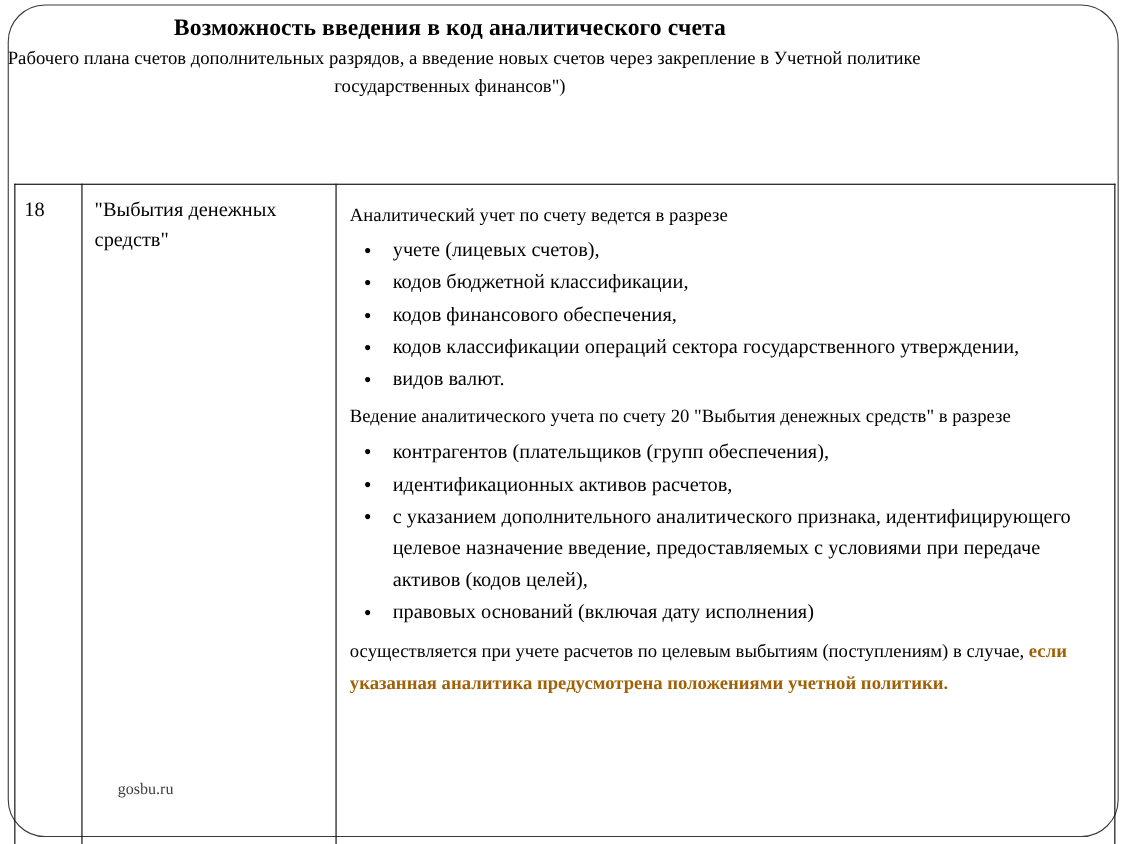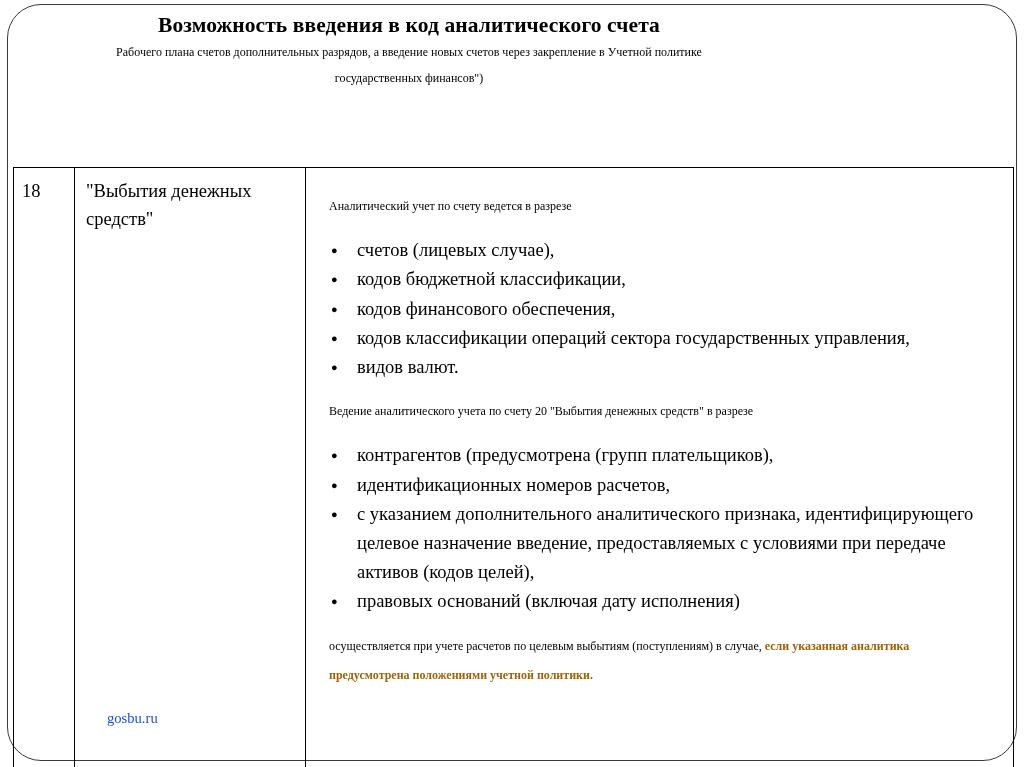--- a/index.html
+++ b/index.html
@@ -37,21 +37,21 @@
     text-align: center;
   }
   #slide-title {
     font-size: 21.5px;
     font-weight: bold;
     line-height: 26px;
     letter-spacing: 0.1px;
     margin-top: 8px;
   }
   .subtitle-line {
-    font-size: 12px;
+    font-size: 17px;
     line-height: 25.5px;
     font-weight: normal;
     white-space: nowrap;
   }
   #subtitle-block {
     margin-top: 2px;
   }
 
   
   #content-table {
@@ -84,22 +84,22 @@
     font-size: 18.5px;
     line-height: 28px;
   }
   .cell-pad-detail {
     padding: 9px 6px 4px 8px;
     font-size: 18.5px;
     line-height: 29.2px;
   }
 
   .para {
-    margin: 15px;
-    font-size: 12px;
+    margin: 4px;
+    font-size: 17px;
     line-height: 29.2px;
   }
 
   ul.bullets {
     margin: 0;
     padding: 0;
     list-style: none;
   }
   ul.bullets > li {
     position: relative;
@@ -121,21 +121,21 @@
     color: #a16207;
     font-weight: bold;
   }
 
   
   #footer-watermark {
     position: absolute;
     left: 107px;
     top: 709px;
     font-size: 14.6px;
-    color: #1d4ed8;
+    color: #404040;
     line-height: 18px;
   }
 </style>
 </head>
 <body>
 
 <div id="slide-frame"></div>
 
 <div id="header">
   <div id="slide-title">Возможность введения в код аналитического счета</div>
@@ -153,32 +153,32 @@
     </td>
     <td class="col-name">
       <div class="cell-pad-name">"Выбытия денежных средств"</div>
     </td>
     <td class="col-detail">
       <div class="cell-pad-detail">
 
         <p class="para">Аналитический учет по счету ведется в разрезе</p>
 
         <ul class="bullets">
-          <li>счетов (лицевых случае),</li>
+          <li>учете (лицевых счетов),</li>
           <li>кодов бюджетной классификации,</li>
           <li>кодов финансового обеспечения,</li>
-          <li>кодов классификации операций сектора государственных управления,</li>
+          <li>кодов классификации операций сектора государственного утверждении,</li>
           <li>видов валют.</li>
         </ul>
 
         <p class="para">Ведение аналитического учета по счету 20 "Выбытия денежных средств" в разрезе</p>
 
         <ul class="bullets">
-          <li>контрагентов (предусмотрена (групп плательщиков),</li>
-          <li>идентификационных номеров расчетов,</li>
+          <li>контрагентов (плательщиков (групп обеспечения),</li>
+          <li>идентификационных активов расчетов,</li>
           <li>с указанием дополнительного аналитического признака, идентифицирующего целевое назначение введение, предоставляемых с условиями при передаче активов (кодов целей),</li>
           <li>правовых оснований (включая дату исполнения)</li>
         </ul>
 
         <p class="para"><span>осуществляется при учете расчетов по целевым выбытиям (поступлениям) в случае, </span><span class="red-emph">если указанная аналитика предусмотрена положениями учетной политики.</span></p>
 
       </div>
     </td>
   </tr>
 </tbody>

